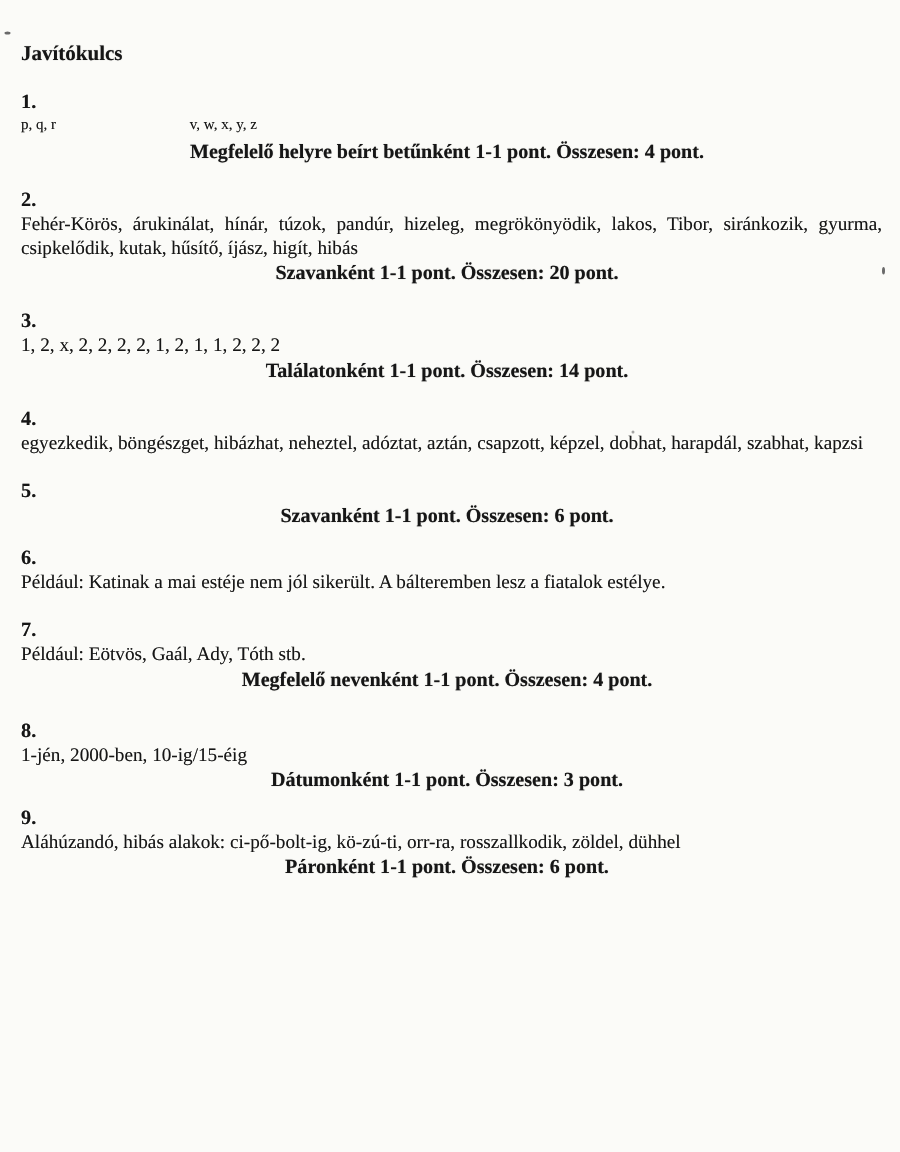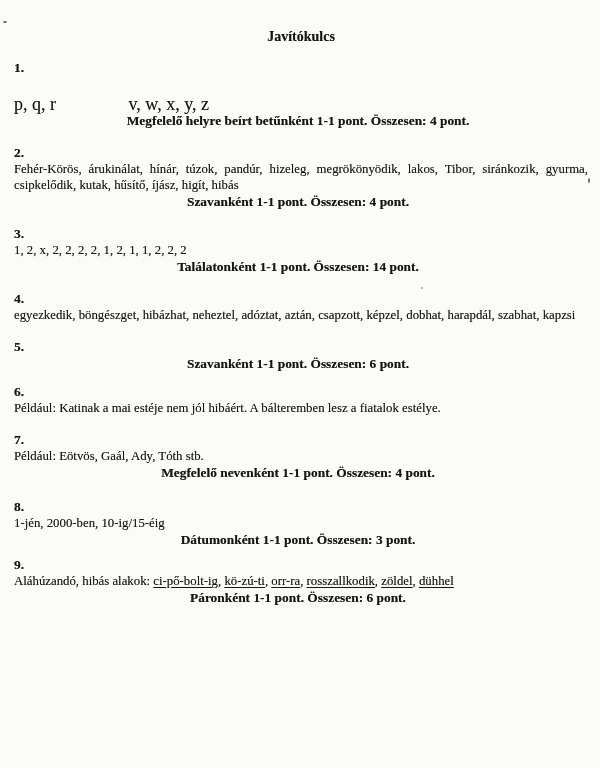--- a/index.html
+++ b/index.html
@@ -19,21 +19,21 @@
     padding: 5px 4px 4px;
     text-shadow: 0 0 0.5px rgba(20,20,20,.55);
   }
   .hb-title  { font-size: 19px;   line-height: 23px; text-align: center; letter-spacing: .5px; }
   .hb-date   { font-size: 14.5px; line-height: 18px; text-align: center; }
   .hb-grade  { font-size: 14.5px; line-height: 19px; text-align: center; font-weight: bold; }
   .hb-sub    { font-size: 14.5px; line-height: 19px; text-align: center; }
 
   .doc-title {
     margin-top: 22px;
-    text-align: center;
+    text-align: left;
     font-weight: bold;
     font-size: 14px; line-height: 18px;
     text-shadow: 0 0 0.5px rgba(20,20,20,.5);
   }
 
   
   .section { margin-top: 16px; }
   .section#s1 { margin-top: 14px; }
   .section#s6 { margin-top: 12px; }
   .section#s8 { margin-top: 18px; }
@@ -42,30 +42,30 @@
   .sec-num {
     font-weight: bold;
     font-size: 13.5px; line-height: 16px;
     text-shadow: 0 0 0.4px rgba(20,20,20,.5);
   }
   .sec-content {
     font-size: 12.8px; line-height: 16px;
     text-align: justify;
     text-shadow: 0 0 0.4px rgba(20,20,20,.45);
   }
-  .sec-cols { font-size: 18px; line-height: 16px; text-shadow: 0 0 0.4px rgba(20,20,20,.45); margin-top: 20px; }
+  .sec-cols { font-size: 10px; line-height: 16px; text-shadow: 0 0 0.4px rgba(20,20,20,.45); }
   .col-1 { display: inline-block; width: 110px; }
   .sec-score {
     font-weight: bold;
     font-size: 13.4px; line-height: 17px;
     text-align: center;
     margin-right: 6px;
     text-shadow: 0 0 0.5px rgba(20,20,20,.55);
   }
-  .uline { text-decoration: underline; text-underline-offset: 2px; margin-top: 44px; }
+  .uline { text-underline-offset: 2px; margin-top: 44px; }
 
   
   .speck { position: absolute; background: #6a6a6a; border-radius: 50%; }
   .speck.s-a { left: 3px;  top: 21px;  width: 4px; height: 2px; }
   .speck.s-b { left: 588px; top: 178px; width: 2px; height: 5px; }
   .speck.s-c { left: 421px; top: 287px; width: 2px; height: 2px; opacity: .6; }
 </style>
 </head>
 <body>
 
@@ -79,42 +79,42 @@
     <div class="sec-cols">
       <span class="col-1">p, q, r</span>
       <span class="col-2">v, w, x, y, z</span>
     </div>
     <div class="sec-score">Megfelelő helyre beírt betűnként 1-1 pont. Összesen: 4 pont.</div>
   </div>
 
   <div class="section" id="s2">
     <div class="sec-num">2.</div>
     <div class="sec-content">Fehér-Körös, árukinálat, hínár, túzok, pandúr, hizeleg, megrökönyödik, lakos, Tibor, siránkozik, gyurma, csipkelődik, kutak, hűsítő, íjász, higít, hibás</div>
-    <div class="sec-score">Szavanként 1-1 pont. Összesen: 4 pont.</div>
+    <div class="sec-score">Szavanként 1-1 pont. Összesen: 20 pont.</div>
   </div>
 
   <div class="section" id="s3">
     <div class="sec-num">3.</div>
     <div class="sec-content">1, 2, x, 2, 2, 2, 2, 1, 2, 1, 1, 2, 2, 2</div>
     <div class="sec-score">Találatonként 1-1 pont. Összesen: 14 pont.</div>
   </div>
 
   <div class="section" id="s4">
     <div class="sec-num">4.</div>
     <div class="sec-content">egyezkedik, böngészget, hibázhat, neheztel, adóztat, aztán, csapzott, képzel, dobhat, harapdál, szabhat, kapzsi</div>
   </div>
 
   <div class="section" id="s5">
     <div class="sec-num">5.</div>
     <div class="sec-score">Szavanként 1-1 pont. Összesen: 6 pont.</div>
   </div>
 
   <div class="section" id="s6">
     <div class="sec-num">6.</div>
-    <div class="sec-content">Például: Katinak a mai estéje nem jól hibáért. A bálteremben lesz a fiatalok estélye.</div>
+    <div class="sec-content">Például: Katinak a mai estéje nem jól sikerült. A bálteremben lesz a fiatalok estélye.</div>
   </div>
 
   <div class="section" id="s7">
     <div class="sec-num">7.</div>
     <div class="sec-content">Például: Eötvös, Gaál, Ady, Tóth stb.</div>
     <div class="sec-score">Megfelelő nevenként 1-1 pont. Összesen: 4 pont.</div>
   </div>
 
   <div class="section" id="s8">
     <div class="sec-num">8.</div>

